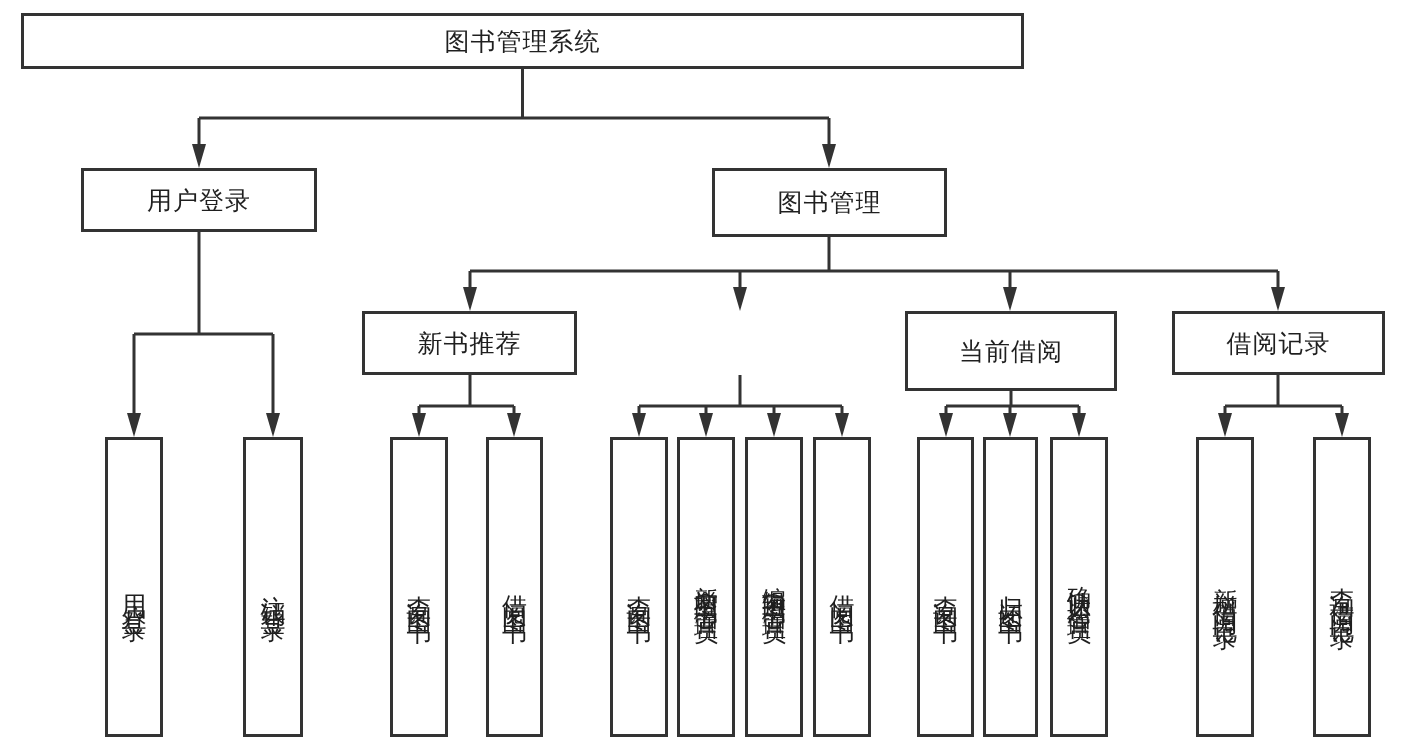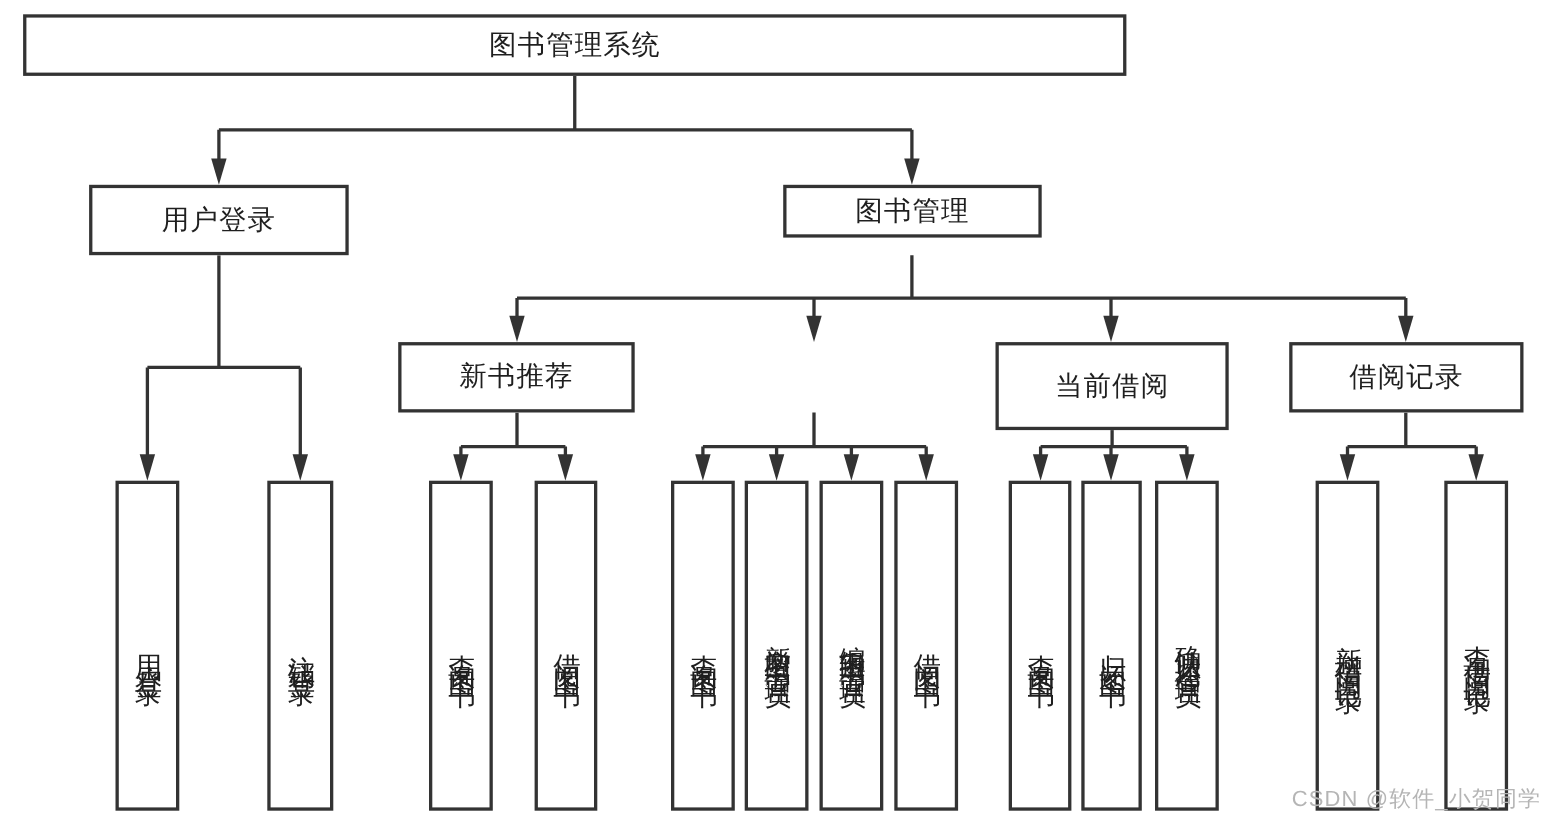--- a/index.html
+++ b/index.html
@@ -118,23 +118,23 @@
     <polygon points="1072,413 1086,413 1079,437"></polygon>
 
     <path d="M1278 375 L1278 406 M1225 406 L1342 406 M1225 406 L1225 415 M1342 406 L1342 415"></path>
     <polygon points="1218,413 1232,413 1225,437"></polygon>
     <polygon points="1335,413 1349,413 1342,437"></polygon>
   </svg>
 
   <div class="box" style="left:21px;top:13px;width:1003px;height:56px;">图书管理系统</div>
 
   <div class="box" style="left:81px;top:168px;width:236px;height:64px;">用户登录</div>
-  <div class="box" style="left:712px;top:168px;width:235px;height:48px;">图书管理</div>
+  <div class="box" style="left:712px;top:168px;width:235px;height:69px;">图书管理</div>
 
-  <div class="box" style="left:362px;top:311px;width:215px;height:64px;font-family:Liberation Mono, monospace;">新书推荐</div>
+  <div class="box" style="left:362px;top:311px;width:215px;height:64px;">新书推荐</div>
   <div class="box" style="left:905px;top:311px;width:212px;height:80px;">当前借阅</div>
   <div class="box" style="left:1172px;top:311px;width:213px;height:64px;">借阅记录</div>
 
   <div class="vbox" style="left:105px;top:437px;width:58px;height:300px;">
     <span class="vtext">用户登录</span>
   </div>
   <div class="vbox" style="left:243px;top:437px;width:60px;height:300px;">
     <span class="vtext">注销登录</span>
   </div>
 
@@ -168,15 +168,14 @@
     <span class="vtext tight">确认归还（管理员）</span>
   </div>
 
   <div class="vbox" style="left:1196px;top:437px;width:58px;height:300px;">
     <span class="vtext">新增借阅记录</span>
   </div>
   <div class="vbox" style="left:1313px;top:437px;width:58px;height:300px;">
     <span class="vtext">查询借阅记录</span>
   </div>
 
-  <div class="watermark">CSDN @软件_小贺同学</div>
 
 </div>
 
 </body></html>

